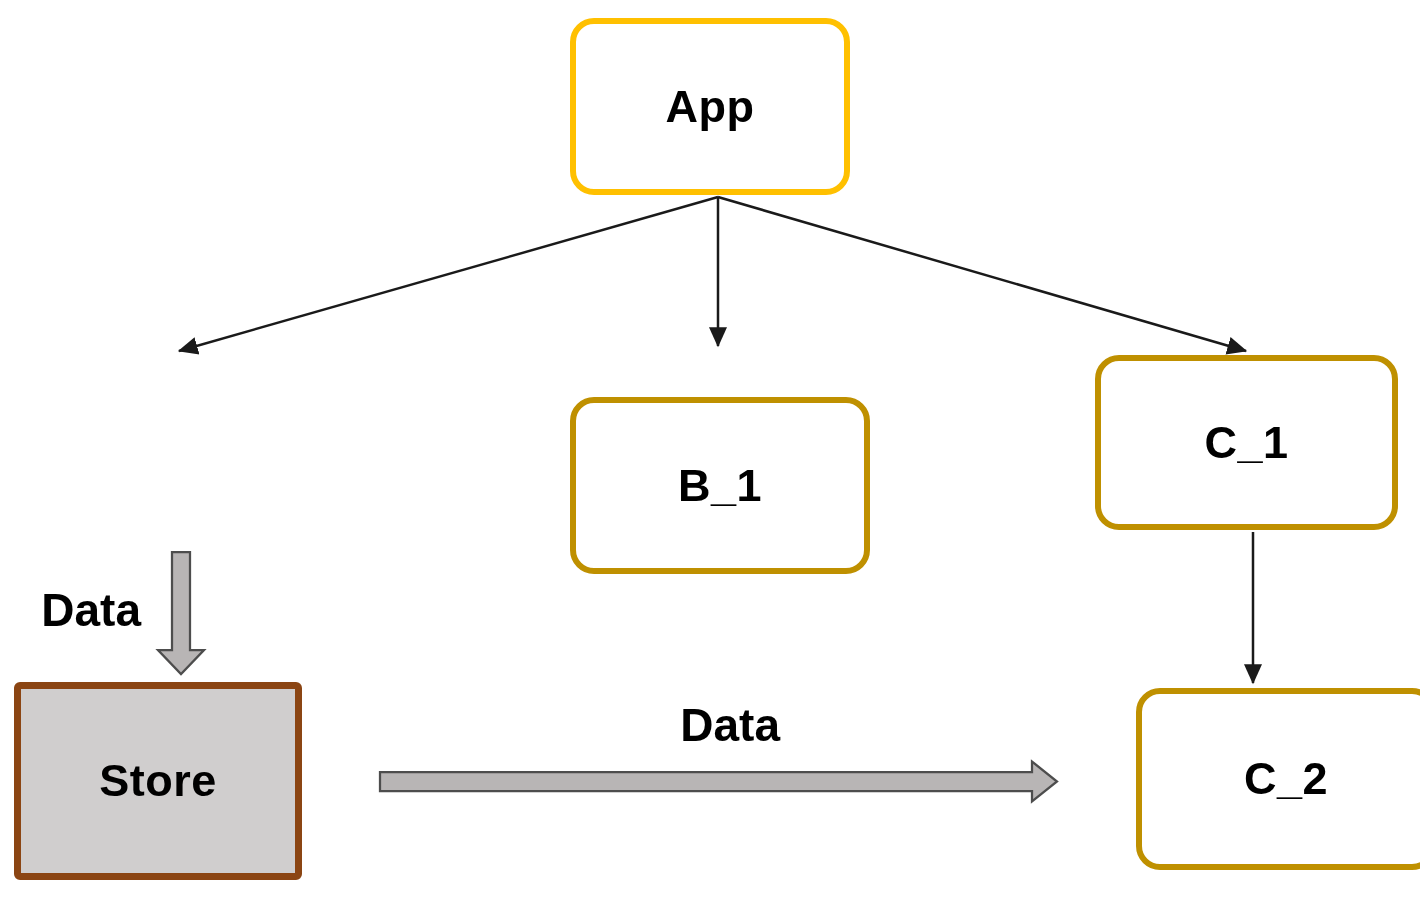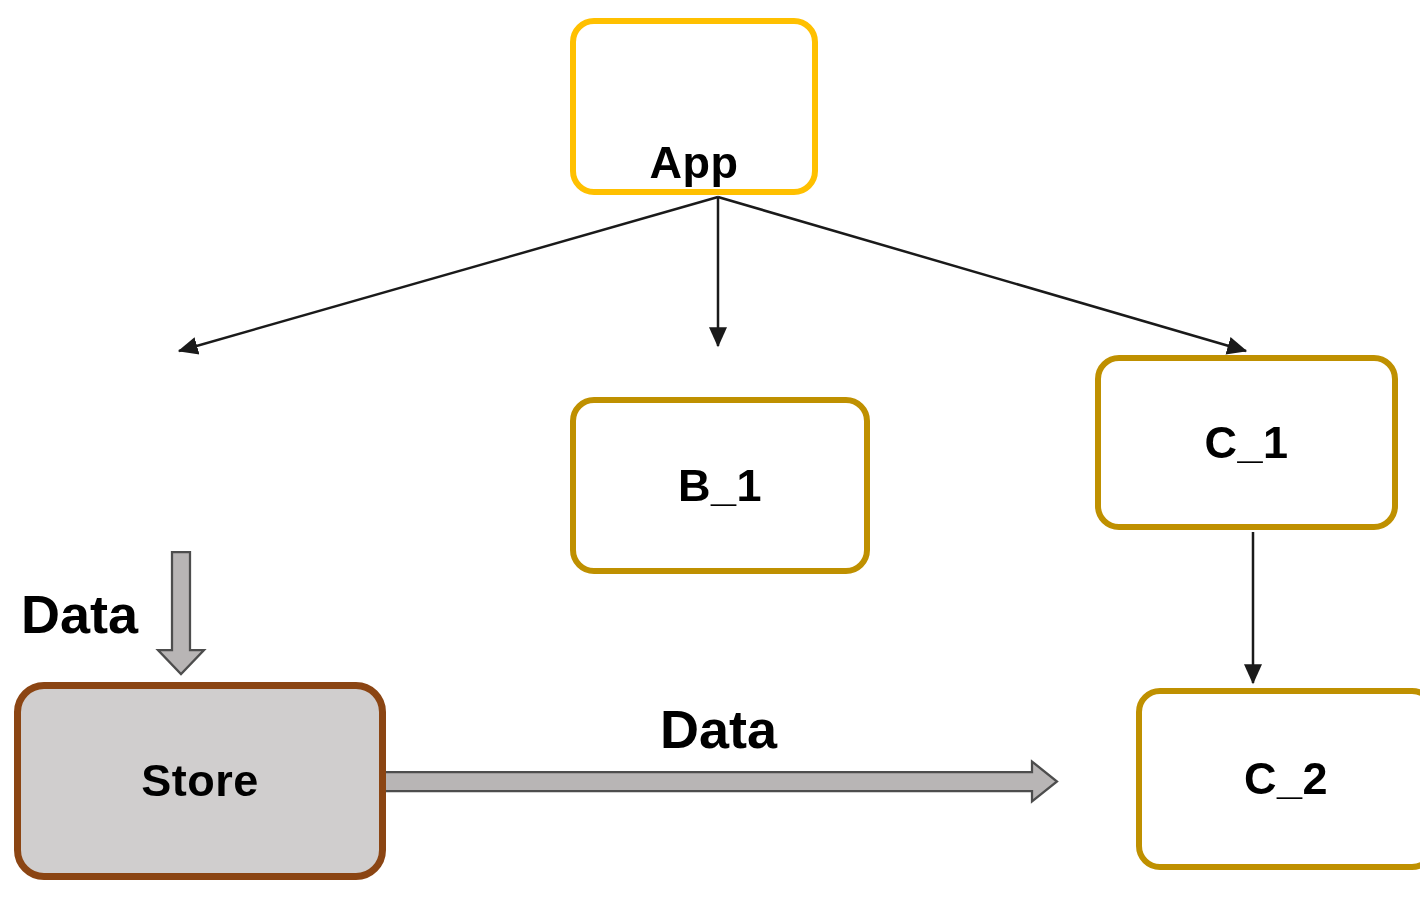--- a/index.html
+++ b/index.html
@@ -43,23 +43,22 @@
     display: flex;
     align-items: center;
     justify-content: center;
     font-weight: 700;
     font-size: 45px;
     color: var(--text, #000000);
     letter-spacing: 0.5px;
   }
   .node-app {
     left: 570px; top: 18px;
-    width: 248px; height: 177px;
+    width: 280px; height: 177px;
     border: 6px solid var(--app-border, #FFC000);
-    align-items: flex-end;
   }
   .node-a1 {
     left: 32px; top: 355px;
     width: 303px; height: 177px;
     border: 6px solid var(--child-border, #BF9000);
   }
   .node-b1 {
     left: 570px; top: 355px;
     width: 300px; height: 177px;
     border: 6px solid var(--child-border, #BF9000);
@@ -71,31 +70,31 @@
     border: 6px solid var(--child-border, #BF9000);
   }
   .node-c2 {
     left: 1105px; top: 688px;
     width: 300px; height: 182px;
     border: 6px solid var(--child-border, #BF9000);
     margin-left: 31px;
   }
   .node-store {
     left: 14px; top: 682px;
-    width: 372px; height: 198px;
+    width: 288px; height: 198px;
     border: 7px solid var(--store-border, #8B4513);
-    border-radius: 30px;
+    border-radius: 6px;
     background: var(--store-fill, #D0CECE);
   }
   .edge-label {
     position: absolute;
     font-weight: 700;
-    font-size: 54px;
+    font-size: 46px;
     color: var(--text, #000000);
-    text-align: left;
+    text-align: right;
     width: 120px;
     line-height: 1.1;
   }
   .edge-label-left {
     left: 21px; top: 585px;
   }
   .edge-label-mid {
     left: 660px; top: 700px;
   }
 </style>

